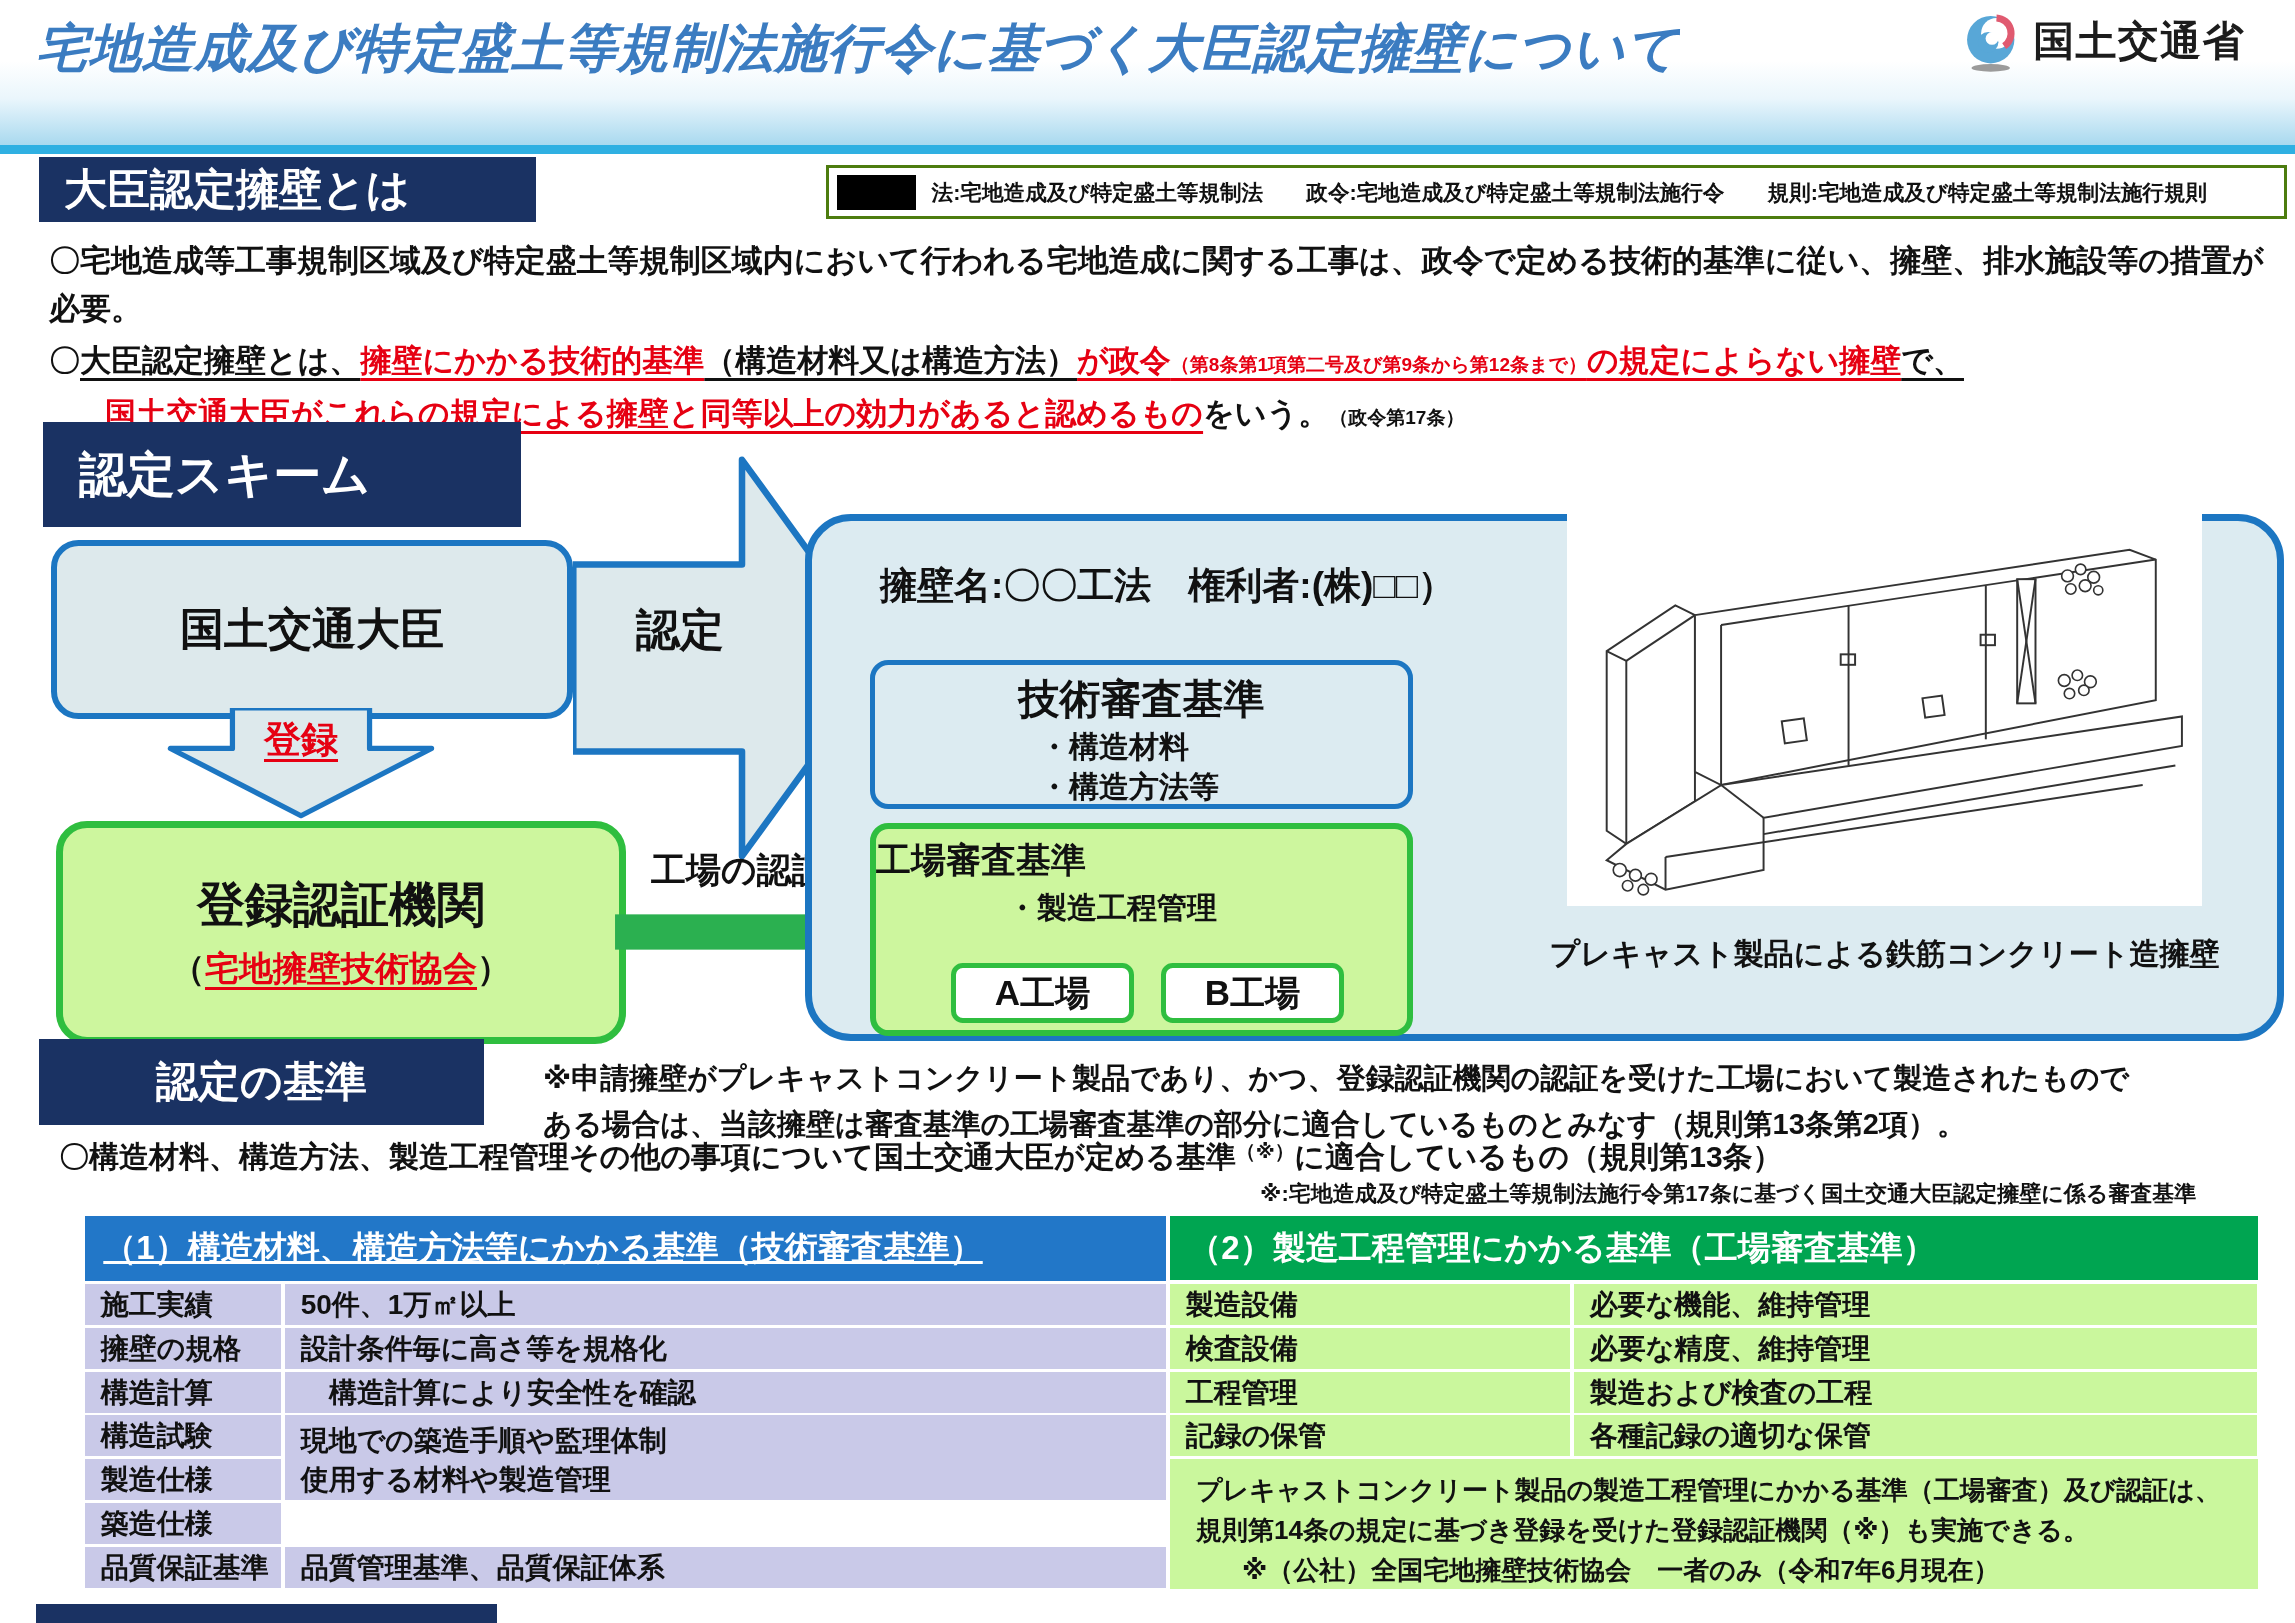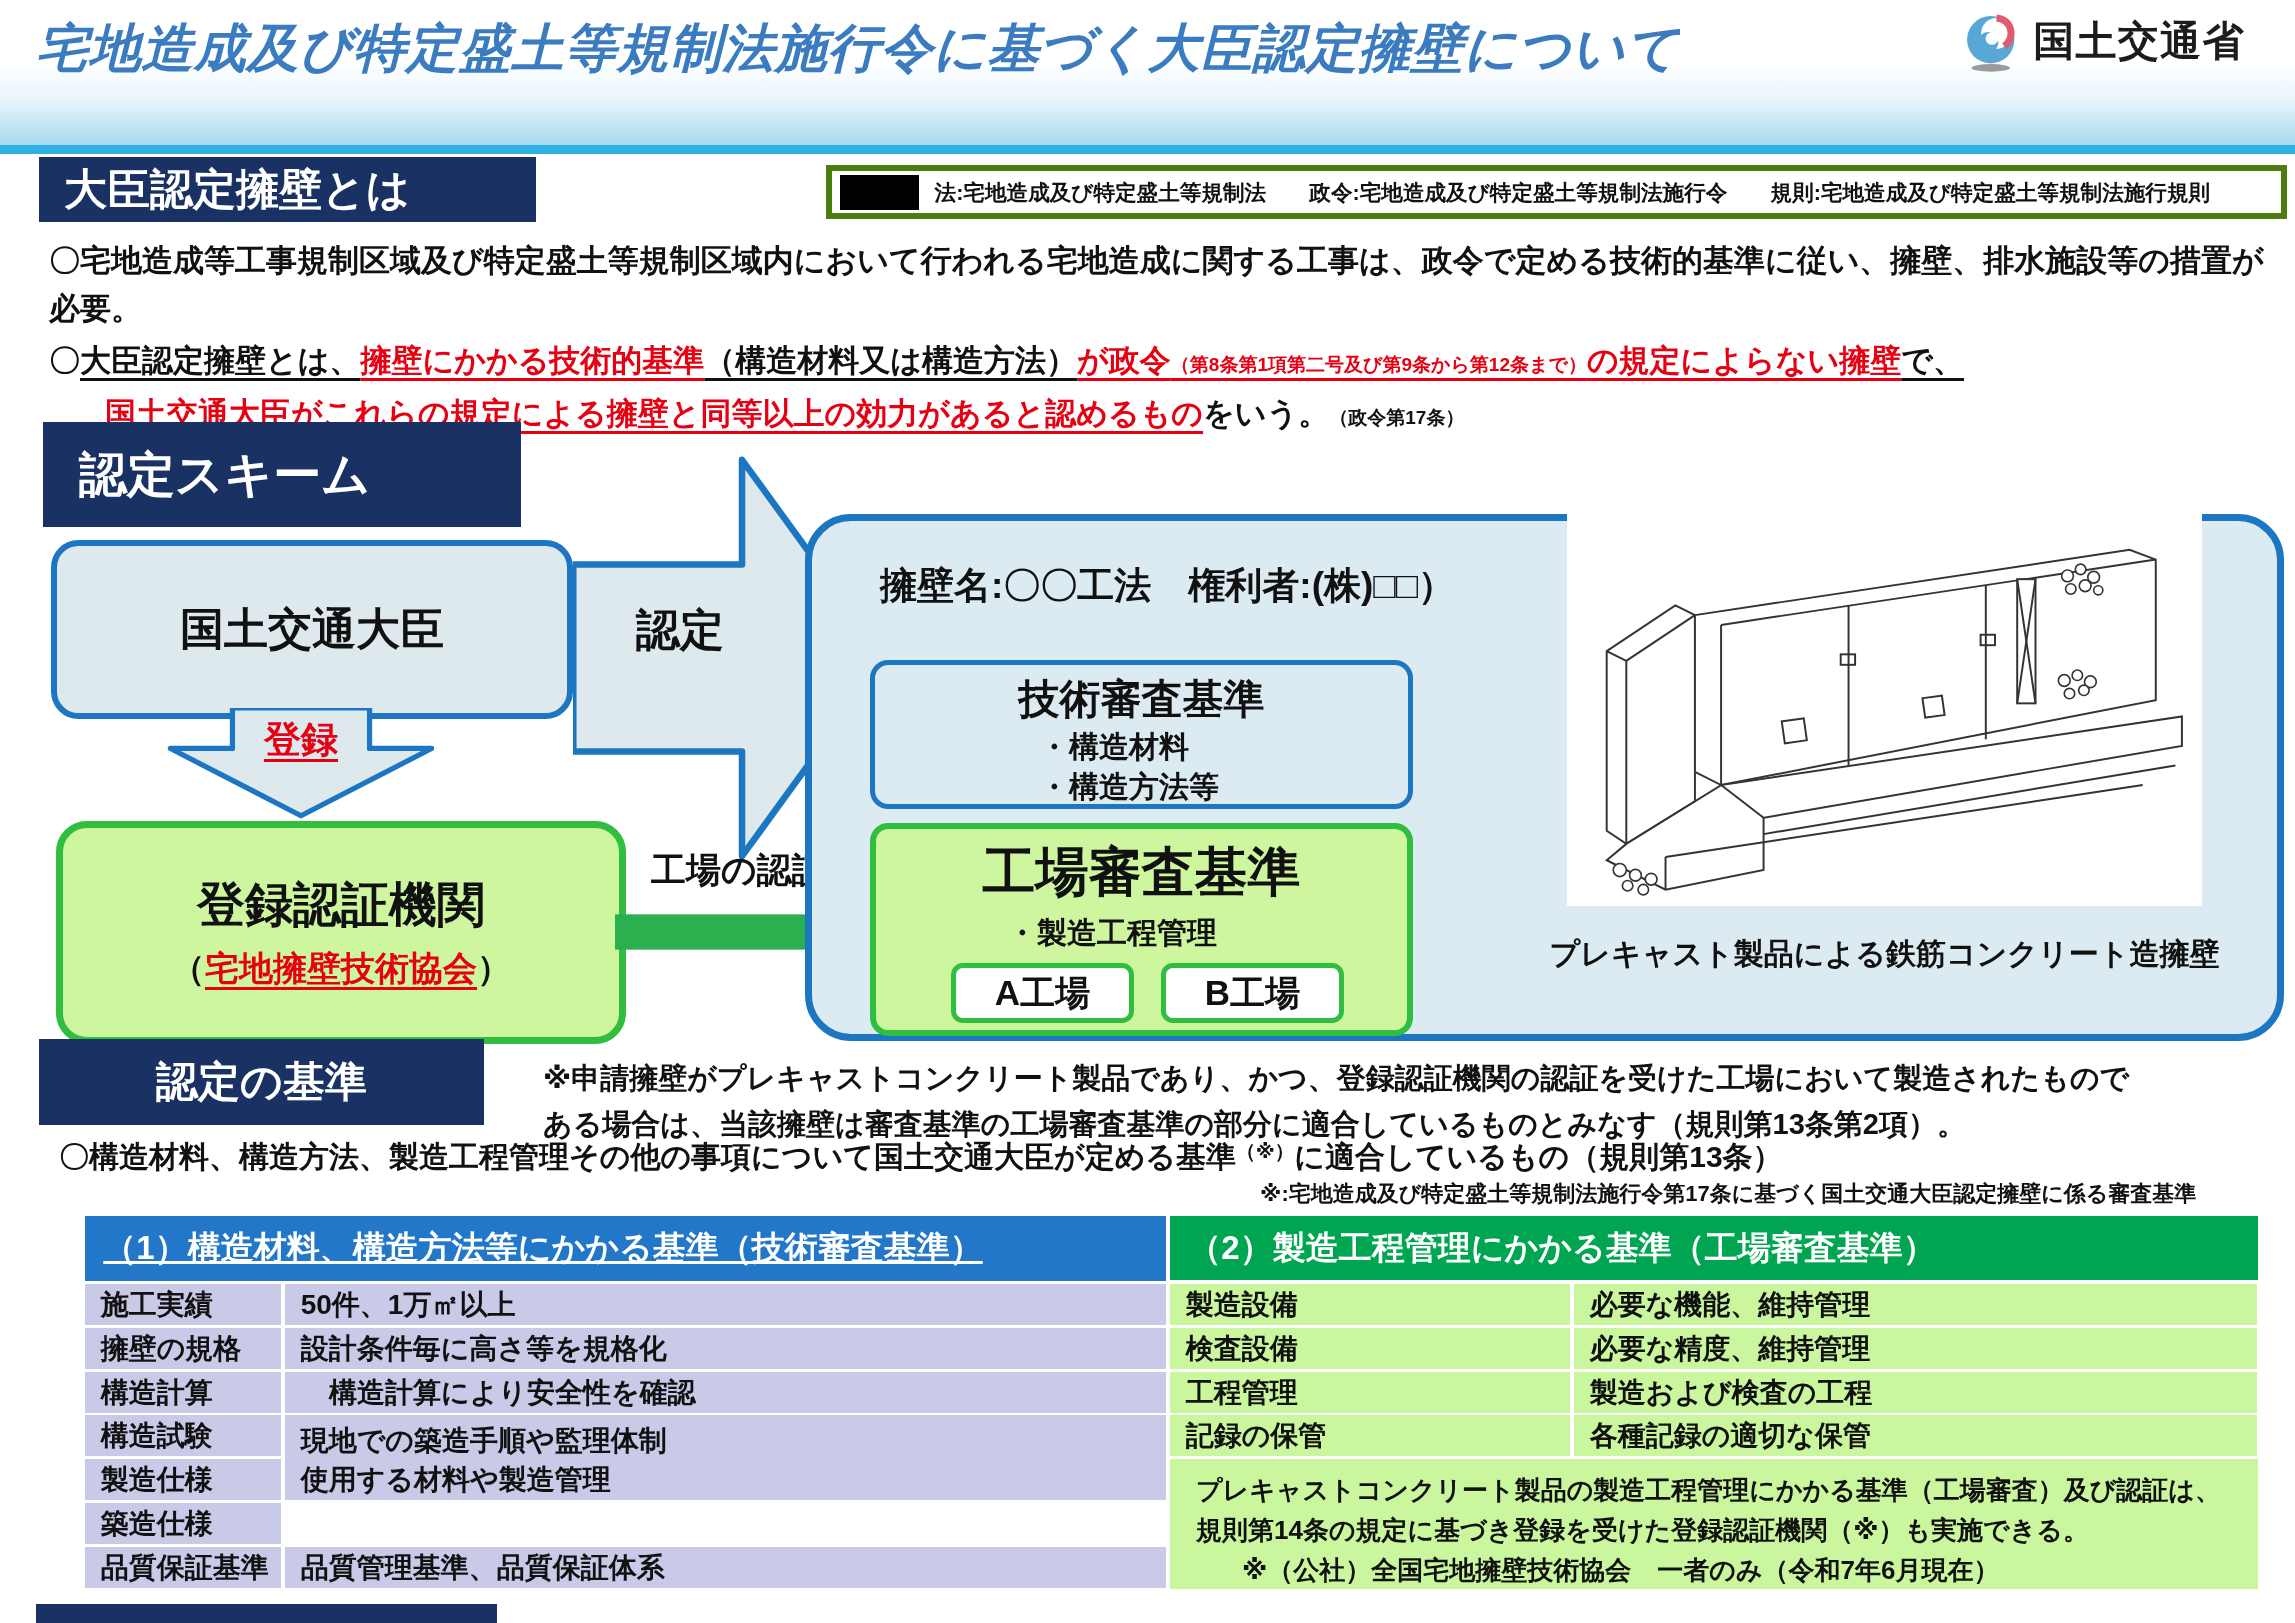--- a/index.html
+++ b/index.html
@@ -14,21 +14,21 @@
   .mlit{left:1960px;top:9.2px;display:flex;align-items:center;gap:9.2px;}
   .mlit-name{font-size:41px;color:#1c1c1c;letter-spacing:1.3px;}
   .cyan-rule{left:0;top:145px;width:2295px;height:8.5px;background:#2fb0e2;}
   
   .navy{background:#1a3263;color:#fff;display:flex;align-items:center;}
   .s1-head{left:39px;top:157px;width:497px;height:65px;font-size:43px;padding-left:25px;box-sizing:border-box;}
   .scheme-head{left:43px;top:422px;width:478px;height:105px;font-size:48px;padding-left:36px;box-sizing:border-box;}
   .criteria-head{left:39px;top:1039px;width:445px;height:86px;font-size:42px;justify-content:center;}
   .bottom-strip{left:36px;top:1604px;width:461px;height:19px;background:#1a3263;}
   
-  .legend{left:826px;top:165px;width:1461px;height:54px;border:6px solid #4d7c0f;background:#fff;
+  .legend{left:826px;top:165px;width:1461px;height:54px;border:3px solid #4d7c0f;background:#fff;
     display:flex;align-items:center;gap:15.7px;box-sizing:border-box;padding-left:7.9px;}
   .legend-square{width:79px;height:35px;background:#000;flex:0 0 auto;}
   .legend-text{font-size:21.6px;white-space:nowrap;}
   
   .bullet1{left:49px;top:237px;width:2225px;font-size:31px;line-height:1.55;}
   .b2l1{left:49px;top:340px;width:2238px;font-size:31px;white-space:nowrap;}
   .b2l2{left:105px;top:393px;width:2186px;font-size:31px;white-space:nowrap;}
   .ru{color:#e60012;text-decoration:underline;text-decoration-thickness:2.6px;text-underline-offset:6.5px;}
   .bu{text-decoration:underline;text-decoration-thickness:2.6px;text-underline-offset:6.5px;}
   .small-seg{font-size:19px;}
@@ -44,21 +44,21 @@
   .factory-cert{left:651px;top:847px;font-size:35px;white-space:nowrap;}
   
   .container{left:805px;top:514px;width:1479px;height:527px;border:7.9px solid #1c76c2;border-radius:46px;
     background:#dcebf1;box-sizing:border-box;}
   .wall-title{left:880px;top:561px;font-size:37px;white-space:nowrap;}
   .tech-box{left:870px;top:660px;width:543px;height:149px;border:5.9px solid #1c76c2;border-radius:18.3px;box-sizing:border-box;}
   .tech-title{margin-top:6.5px;text-align:center;font-size:41px;}
   .tech-items{margin-left:164px;font-size:30px;line-height:1.35;}
   .factory-box{left:870px;top:823px;width:543px;height:213px;border:6.5px solid #2fbe3f;border-radius:18.3px;
     background:#cdf69e;box-sizing:border-box;}
-  .factory-title{margin-top:7.9px;text-align:center;font-size:53px;}
+  .factory-title{margin-top:7.9px;font-size:35px;}
   .factory-item{margin-left:131px;font-size:30px;margin-top:3.9px;}
   .plant{position:absolute;width:183px;height:60px;background:#fff;border:5.2px solid #2fbe3f;border-radius:11.8px;
     display:flex;align-items:center;justify-content:center;font-size:35px;box-sizing:border-box;}
   .plant-a{left:75px;top:134px;}
   .plant-b{left:285px;top:134px;}
   .img-panel{left:1567px;top:504px;width:635px;height:402px;background:#fff;}
   .img-caption{left:1518px;top:934px;width:733px;text-align:center;font-size:30px;}
   
   .note-s1{left:543px;top:1055px;width:1728px;font-size:29px;line-height:1.6;}
   .intro-line{left:59px;top:1137px;font-size:30px;white-space:nowrap;}

